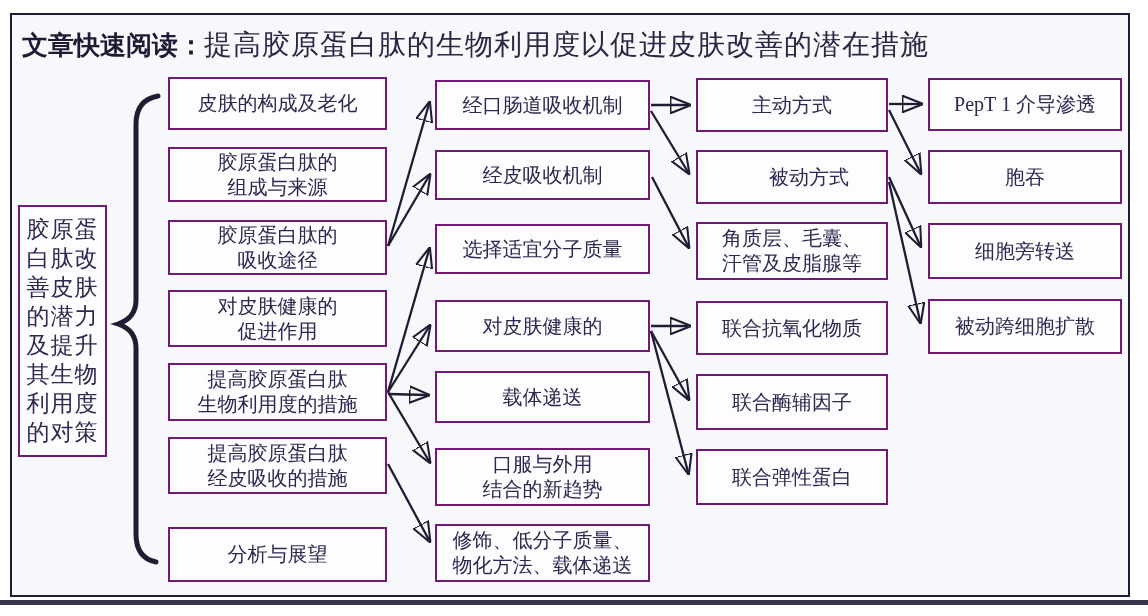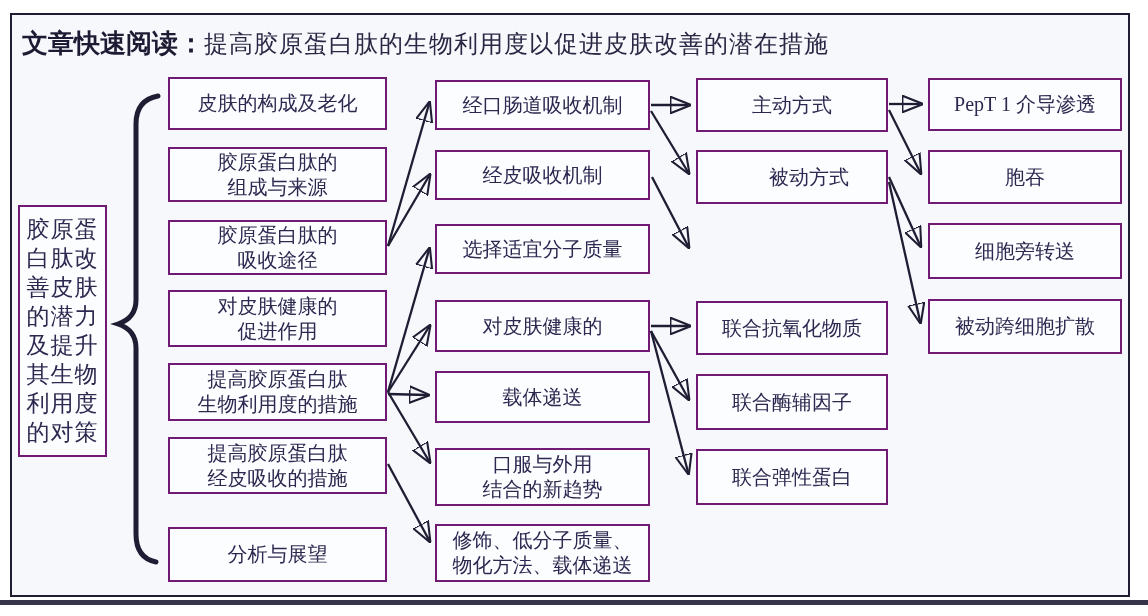--- a/index.html
+++ b/index.html
@@ -27,21 +27,21 @@
   }
   .title{
     position:absolute;left:22px;top:26px;width:1000px;
     white-space:nowrap;
   }
   .title .label{
     font-family:"Liberation Sans","DejaVu Sans",sans-serif;
     font-weight:bold;font-size:26px;color:#1d1b33;
   }
   .title .text{
-    font-size:24px;font-weight:500;color:#2a2744;letter-spacing:1px;
+    font-size:28px;font-weight:500;color:#2a2744;letter-spacing:1px;
   }
   .node{
     position:absolute;
     background:var(--box-bg);
     border:2px solid #701a75;
     display:flex;align-items:center;justify-content:center;
     text-align:center;
     font-size:20px;line-height:25px;font-weight:500;
     color:#2c2850;
     white-space:pre-line;
@@ -95,20 +95,22 @@
   <div class="node" style="left:435px;top:224px;width:215px;height:50px;">选择适宜分子质量</div>
   <div class="node" style="left:435px;top:300px;width:215px;height:52px;">对皮肤健康的</div>
   <div class="node" style="left:435px;top:448px;width:215px;height:58px;">口服与外用
 结合的新趋势</div>
   <div class="node" style="left:435px;top:371px;width:215px;height:52px;">载体递送</div>
   <div class="node" style="left:435px;top:524px;width:215px;height:58px;">修饰、低分子质量、
 物化方法、载体递送</div>
 
   <div class="node" style="left:696px;top:78px;width:192px;height:54px;">主动方式</div>
   <div class="node" style="left:696px;top:150px;width:192px;height:54px;padding-left:34px;">被动方式</div>
+  <div class="node" style="left:696px;top:222px;width:192px;height:58px;">角质层、毛囊、
+汗管及皮脂腺等</div>
   <div class="node" style="left:696px;top:301px;width:192px;height:54px;">联合抗氧化物质</div>
   <div class="node" style="left:696px;top:374px;width:192px;height:56px;">联合酶辅因子</div>
   <div class="node" style="left:696px;top:449px;width:192px;height:56px;">联合弹性蛋白</div>
 
   <div class="node" style="left:928px;top:78px;width:194px;height:53px;">PepT 1 介导渗透</div>
   <div class="node" style="left:928px;top:150px;width:194px;height:54px;">胞吞</div>
   <div class="node" style="left:928px;top:223px;width:194px;height:56px;">细胞旁转送</div>
   <div class="node" style="left:928px;top:299px;width:194px;height:55px;">被动跨细胞扩散</div>
 
   <svg class="overlay" viewBox="0 0 1148 616">

